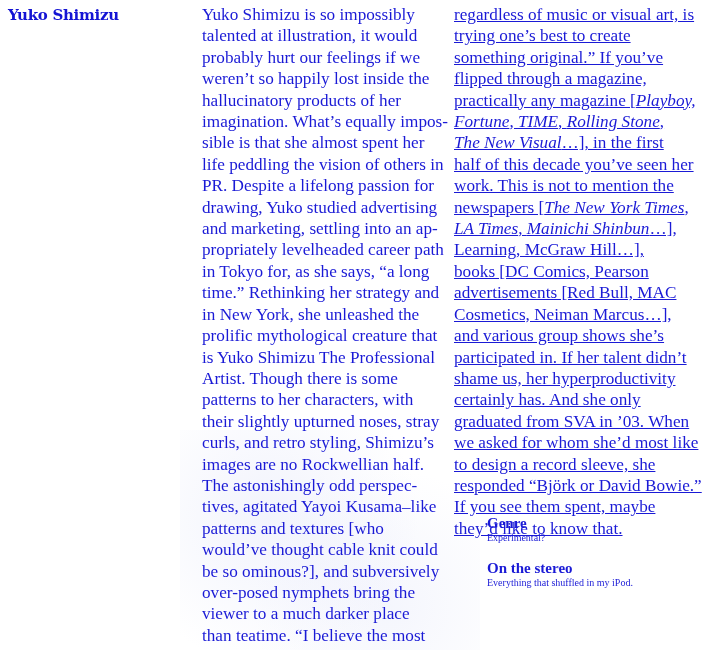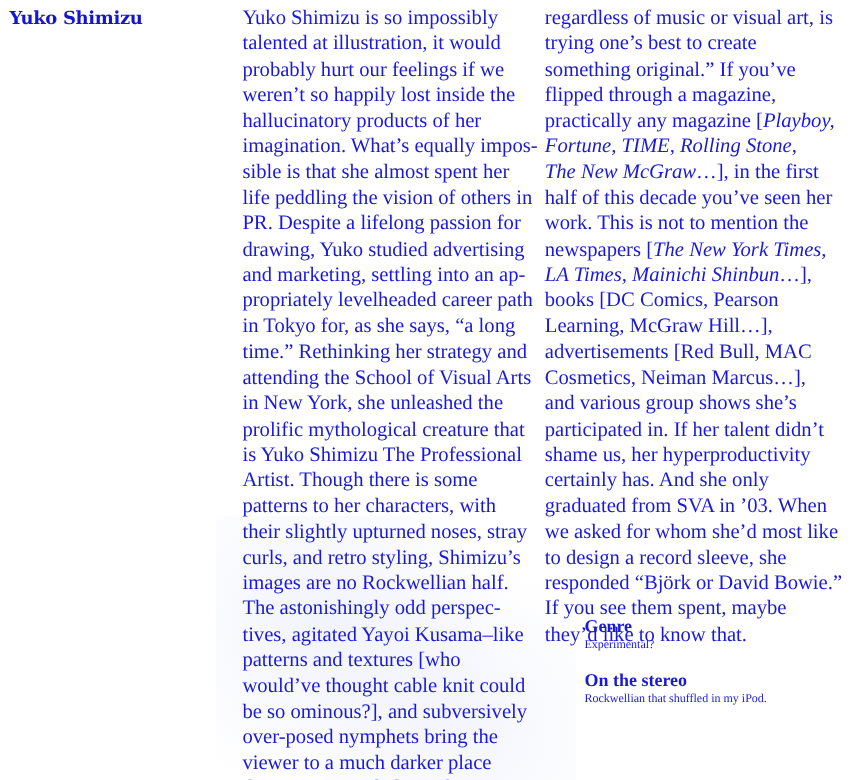--- a/index.html
+++ b/index.html
@@ -28,21 +28,21 @@
     }
     .col {
       position: absolute;
       top: 4px;
       font-family: "Liberation Serif", serif;
       font-size: 17.2px;
       line-height: 21.4px;
       color: #1a1ad6;
     }
     .col-1 { left: 202px; width: 250px; }
-    .col-2 { left: 454px; width: 262px; }
+    .col-2 { left: 454px; width: 262px; text-decoration: underline; }
     .line {
       display: block;
       white-space: nowrap;
     }
     .it { font-style: italic; }
     .sidebar-facts {
       position: absolute;
       left: 487px;
       top: 516px;
       width: 230px;
@@ -89,21 +89,20 @@
   <span class="line">hallucinatory products of her</span>
   <span class="line">imagination. What’s equally impos-</span>
   <span class="line">sible is that she almost spent her</span>
   <span class="line">life peddling the vision of others in</span>
   <span class="line">PR. Despite a lifelong passion for</span>
   <span class="line">drawing, Yuko studied advertising</span>
   <span class="line">and marketing, settling into an ap-</span>
   <span class="line">propriately levelheaded career path</span>
   <span class="line">in Tokyo for, as she says, “a long</span>
   <span class="line">time.” Rethinking her strategy and</span>
-  <span class="line">attending the School of Visual Arts</span>
   <span class="line">in New York, she unleashed the</span>
   <span class="line">prolific mythological creature that</span>
   <span class="line">is Yuko Shimizu The Professional</span>
   <span class="line">Artist. Though there is some</span>
   <span class="line">patterns to her characters, with</span>
   <span class="line">their slightly upturned noses, stray</span>
   <span class="line">curls, and retro styling, Shimizu’s</span>
   <span class="line">images are no Rockwellian half.</span>
   <span class="line">The astonishingly odd perspec-</span>
   <span class="line">tives, agitated Yayoi Kusama–like</span>
@@ -116,27 +115,27 @@
 
 </div>
 
 <div class="col col-2">
   <span class="line">regardless of music or visual art, is</span>
   <span class="line">trying one’s best to create</span>
   <span class="line">something original.” If you’ve</span>
   <span class="line">flipped through a magazine,</span>
   <span class="line"><span>practically any magazine [</span><span class="it">Playboy,</span></span>
   <span class="line"><span class="it">Fortune</span><span>, </span><span class="it">TIME</span><span>, </span><span class="it">Rolling Stone</span><span>,</span></span>
-  <span class="line"><span class="it">The New McGraw</span><span>…], in the first</span></span>
+  <span class="line"><span class="it">The New Visual</span><span>…], in the first</span></span>
   <span class="line">half of this decade you’ve seen her</span>
   <span class="line">work. This is not to mention the</span>
   <span class="line"><span>newspapers [</span><span class="it">The New York Times</span><span>,</span></span>
   <span class="line"><span class="it">LA Times</span><span>, </span><span class="it">Mainichi Shinbun</span><span>…],</span></span>
+  <span class="line">Learning, McGraw Hill…],</span>
   <span class="line">books [DC Comics, Pearson</span>
-  <span class="line">Learning, McGraw Hill…],</span>
   <span class="line">advertisements [Red Bull, MAC</span>
   <span class="line">Cosmetics, Neiman Marcus…],</span>
   <span class="line">and various group shows she’s</span>
   <span class="line">participated in. If her talent didn’t</span>
   <span class="line">shame us, her hyperproductivity</span>
   <span class="line">certainly has. And she only</span>
   <span class="line">graduated from SVA in ’03. When</span>
   <span class="line">we asked for whom she’d most like</span>
   <span class="line">to design a record sleeve, she</span>
   <span class="line">responded “Björk or David Bowie.”</span>
@@ -144,15 +143,15 @@
   <span class="line">they’d like to know that.</span>
 </div>
 
 <div class="sidebar-facts">
   <div class="fact">
     <span class="fact-label">Genre</span>
     <span class="fact-value">Experimental?</span>
   </div>
   <div class="fact">
     <span class="fact-label">On the stereo</span>
-    <span class="fact-value">Rockwellian that shuffled in my iPod.</span>
+    <span class="fact-value">Everything that shuffled in my iPod.</span>
   </div>
 </div>
 
 </body></html>

